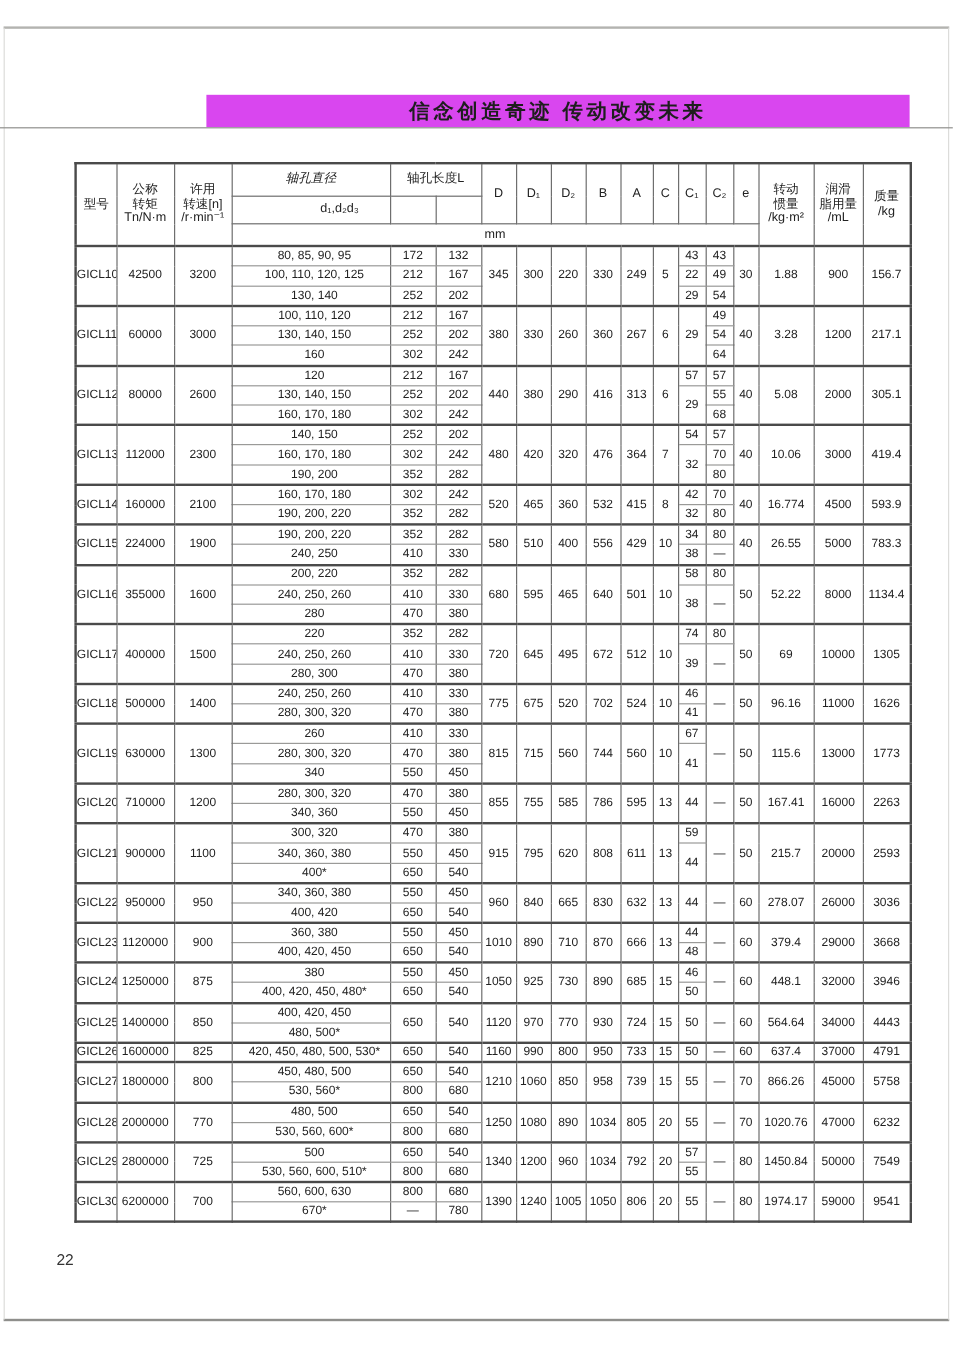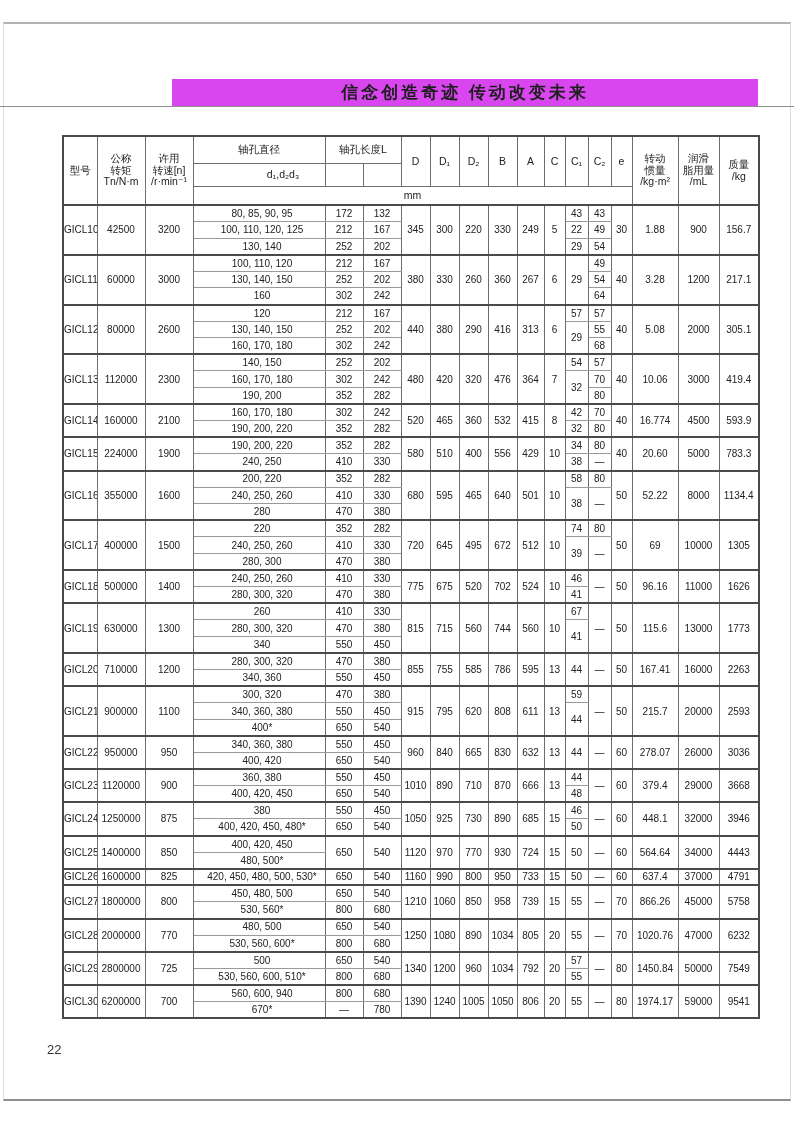--- a/index.html
+++ b/index.html
@@ -43,21 +43,21 @@
   .gtable thead th {
     font-size:10.5px;
     border-top:1px solid #6e6e6e; border-bottom:1px solid #6e6e6e;
   }
   .gtable thead tr.hrow1 th { height:26px; }
   .gtable thead tr.hrow2 th { height:22px;padding-left:48px; }
   .gtable thead tr.hrow3 th { height:17px; }
   .gtable tbody tr { height:16.6px; }
   .gtable tbody tr.group-start td { border-top:2px solid #4a4a4a; }
   .hdr-multi { white-space:pre-line; }
-  .italic-hdr { font-weight:bold; }
+  .italic-hdr { font-style:italic; font-weight:bold; }
   .cell-bores { text-align:center; padding-left:6px !important; }
   .page-number {
     position:absolute; left:47px; top:1042px;
     font-size:13px; color:#333;
   }
 </style>
 </head>
 <body>
 
 <div class="page-frame"></div>
@@ -295,21 +295,21 @@
         <td>282</td>
         <td rowspan="2">580</td>
         <td rowspan="2">510</td>
         <td rowspan="2">400</td>
         <td rowspan="2">556</td>
         <td rowspan="2">429</td>
         <td rowspan="2">10</td>
         <td>34</td>
         <td>80</td>
         <td rowspan="2">40</td>
-        <td rowspan="2">20.60</td>
+        <td rowspan="2">26.55</td>
         <td rowspan="2">5000</td>
         <td rowspan="2">783.3</td>
       </tr>
       <tr>
         <td class="cell-bores">240, 250</td>
         <td>410</td>
         <td>330</td>
         <td>38</td>
         <td>—</td>
       </tr>
@@ -683,21 +683,21 @@
       <tr>
         <td class="cell-bores">530, 560, 600, 510*</td>
         <td>800</td>
         <td>680</td>
         <td>55</td>
       </tr>
       <tr class="group-start">
         <td rowspan="2">GICL30</td>
         <td rowspan="2">6200000</td>
         <td rowspan="2">700</td>
-        <td class="cell-bores">560, 600, 940</td>
+        <td class="cell-bores">560, 600, 630</td>
         <td>800</td>
         <td>680</td>
         <td rowspan="2">1390</td>
         <td rowspan="2">1240</td>
         <td rowspan="2">1005</td>
         <td rowspan="2">1050</td>
         <td rowspan="2">806</td>
         <td rowspan="2">20</td>
         <td rowspan="2">55</td>
         <td rowspan="2">—</td>

